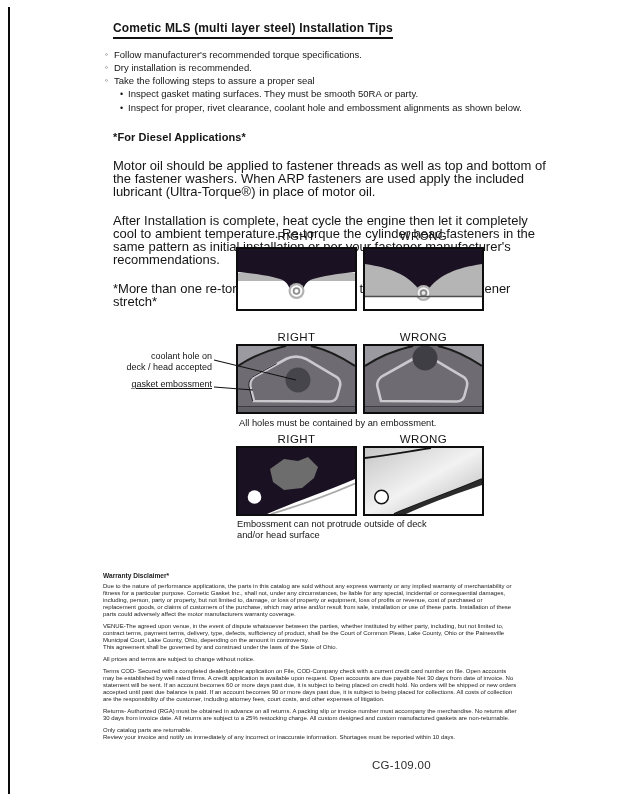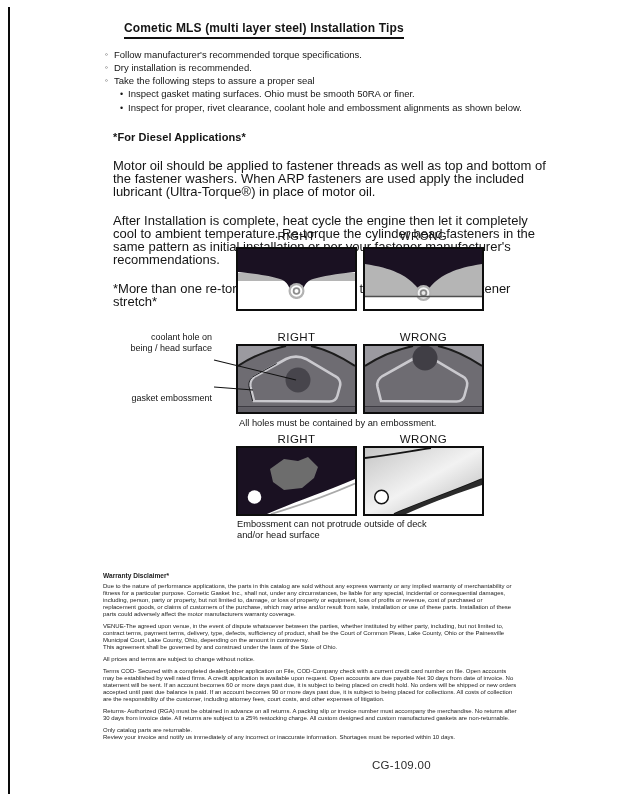--- a/index.html
+++ b/index.html
@@ -5,21 +5,21 @@
   html,body{margin:0;padding:0;background:#ffffff;}
   .page{
     position:relative;width:618px;height:800px;background:#ffffff;
     font-family:"Liberation Sans", sans-serif;color:#151515;overflow:hidden;
   }
   .edge-line{position:absolute;left:8px;top:7px;width:2px;height:787px;background:#0a0a0a;}
 
   
   .content{position:absolute;left:99px;top:18px;width:452px;}
   .title{
-    display:inline-block;margin-left:25px;font-size:12px;font-weight:bold;
+    display:inline-block;margin-left:14px;font-size:12px;font-weight:bold;
     letter-spacing:.15px;border-bottom:2px solid #111;padding-bottom:2px;
   }
   .bullets{margin-top:9px;margin-left:6px;font-size:9.5px;line-height:13px;}
   .bullet{white-space:nowrap;}
   .bullet .bm{display:inline-block;width:9px;font-size:8px;vertical-align:1px;}
   .subbullet{margin-left:15px;white-space:nowrap;}
   .subbullet .bm{display:inline-block;width:8px;font-size:9px;}
   .h2{font-size:11px;font-weight:bold;margin:16px 0 8px 14px;letter-spacing:.1px;}
   .para{font-size:13px;line-height:13px;margin:16px 0 10px 14px;width:438px;}
 
@@ -58,21 +58,21 @@
       <div class="bullet">
         <span class="bm">◦</span><span>Follow manufacturer's recommended torque specifications.</span>
       </div>
       <div class="bullet">
         <span class="bm">◦</span><span>Dry installation is recommended.</span>
       </div>
       <div class="bullet">
         <span class="bm">◦</span><span>Take the following steps to assure a proper seal</span>
       </div>
       <div class="subbullet">
-        <span class="bm">•</span><span>Inspect gasket mating surfaces.  Ohio must be smooth 50RA or finer.</span>
+        <span class="bm">•</span><span>Inspect gasket mating surfaces.  They must be smooth 50RA or party.</span>
       </div>
       <div class="subbullet">
         <span class="bm">•</span><span>Inspect for proper, rivet clearance, coolant hole and embossment alignments as shown below.</span>
       </div>
     </div>
 
     <div class="h2">*For Diesel Applications*</div>
     <div class="para">Motor oil should be applied to fastener threads as well as top and bottom of the fastener washers. When ARP fasteners are used apply the included lubricant (Ultra-Torque®) in place of motor oil.</div>
     <div class="para">After Installation is complete, heat cycle the engine then let it completely cool to ambient temperature. Re-torque the cylinder head fasteners in the same pattern as initial installation or per your fastener manufacturer's recommendations.</div>
     <div class="para">*More than one re-torque may be required to achieve proper fastener stretch*</div>
@@ -103,25 +103,25 @@
         <circle cx="58.5" cy="44" r="5.8" fill="#f2f2f2"></circle>
         <circle cx="58.5" cy="44" r="3.8" fill="#858585"></circle>
         <circle cx="58.5" cy="44" r="2" fill="#e8e8e8"></circle>
         <path d="M0,47.5 H117" stroke="#4e4e4e" stroke-width="1.6"></path>
       </svg>
     </div>
 
     <div class="dlabel" style="left:236px;top:101px;">RIGHT</div>
     <div class="dlabel" style="left:363px;top:101px;">WRONG</div>
 
-    <div class="anno" style="top:102px;">
+    <div class="anno" style="top:121px;">
       <div>coolant hole on</div>
-      <div>being / head surface</div>
-    </div>
-    <div class="anno" style="top:163px;">
+      <div>deck / head accepted</div>
+    </div>
+    <div class="anno" style="top:149px;text-decoration:underline;">
       <div>gasket embossment</div>
     </div>
 
     <div class="dbox" style="left:236px;top:114px;height:70px;">
       <svg width="117" height="66" viewBox="0 0 117 66">
         <rect x="0" y="0" width="117" height="66" fill="#6e6c72"></rect>
         <path d="M0,0 L48,0 C30,4 12,12 0,20 Z" fill="#9b9aa0"></path>
         <path d="M73,0 L117,0 L117,20 C105,12 91,4 73,0 Z" fill="#9b9aa0"></path>
         <path d="M48,0 C30,4 12,12 0,20" stroke="#1c1c1c" stroke-width="2" fill="none"></path>
         <path d="M73,0 C91,4 105,12 117,20" stroke="#1c1c1c" stroke-width="2" fill="none"></path>

